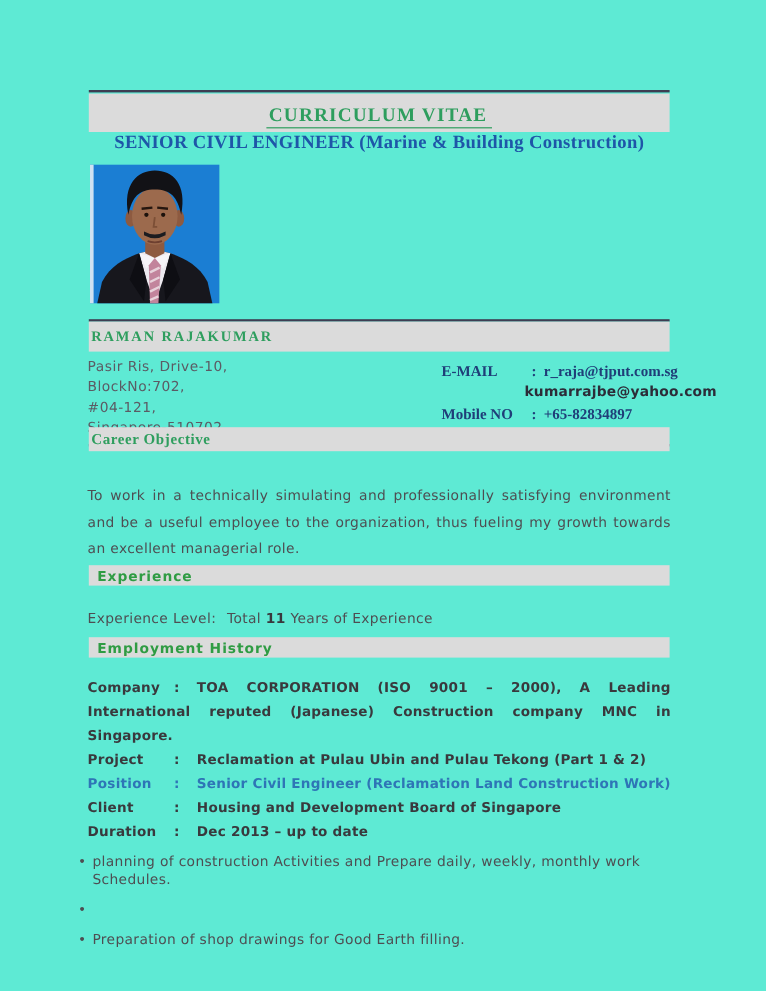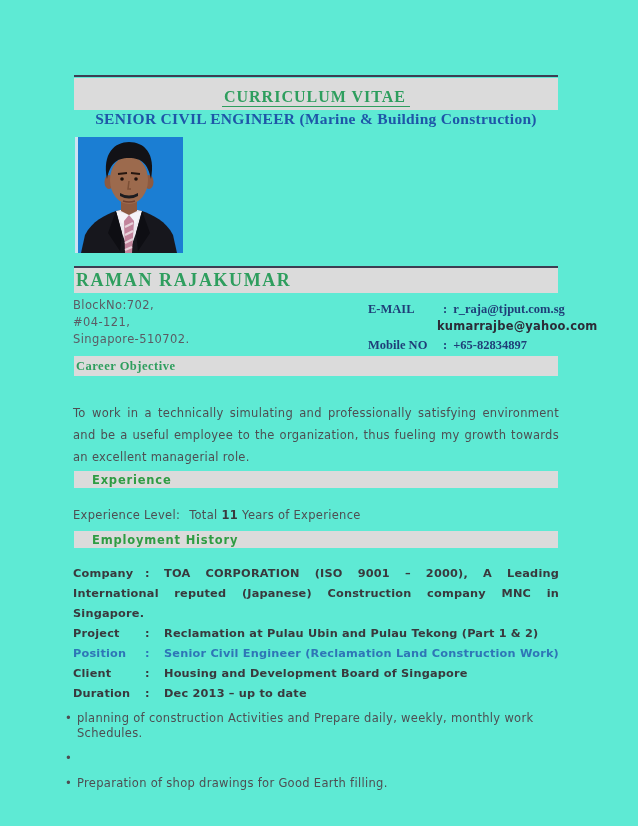--- a/index.html
+++ b/index.html
@@ -27,29 +27,29 @@
     font-family:"Liberation Serif",serif;font-weight:bold;font-size:16px;
     color:#2e9e5e;letter-spacing:1px;
     border-bottom:1.6px solid #2e9e5e;padding:0 4px 1px 2px;line-height:17px;
   }
   .subtitle{
     position:absolute;left:74px;top:110px;width:484px;text-align:center;
     font-family:"Liberation Serif",serif;font-weight:bold;font-size:15.5px;
     color:#1e56a8;letter-spacing:0.3px;
   }
   .name{
-    font-family:"Liberation Serif",serif;font-weight:bold;font-size:18px;
+    font-family:"Liberation Serif",serif;font-weight:bold;font-size:12px;
     color:#2e9e5e;letter-spacing:1.6px;padding-left:2px;
   }
   .obj-heading{
     font-family:"Liberation Serif",serif;font-weight:bold;font-size:12.5px;
     color:#2e9e5e;letter-spacing:0.5px;padding-left:2px;
   }
   .sans-heading{
-    font-weight:bold;font-size:11.5px;color:#2f9c43;letter-spacing:0.8px;padding-left:18px;
+    font-weight:bold;font-size:11.5px;color:#2f9c43;letter-spacing:0.8px;padding-left:7px;
   }
   
   .photo{position:absolute;left:75px;top:137px;width:108px;height:116px;}
   
   .address{
     position:absolute;left:73px;top:297px;width:220px;
     font-size:11.5px;line-height:17px;color:#5b5b64;letter-spacing:0.4px;
   }
   .address span{display:block;}
   .contact{position:absolute;left:368px;top:299px;width:192px;line-height:17px;}
@@ -138,20 +138,21 @@
     </svg>
   </div>
 
   <div class="rule rule-name"></div>
 
   <div class="band band-name">
     <span class="name">RAMAN RAJAKUMAR</span>
   </div>
 
   <div class="address">
+    <span>Pasir Ris, Drive-10,</span>
     <span>BlockNo:702,</span>
     <span>#04-121,</span>
     <span>Singapore-510702.</span>
   </div>
 
   <div class="contact">
     <div class="c-row">
       <span class="c-label">E-MAIL</span><span class="c-colon">:</span><span class="c-val">r_raja@tjput.com.sg</span>
     </div>
     <span class="c-val2">kumarrajbe@yahoo.com</span>

